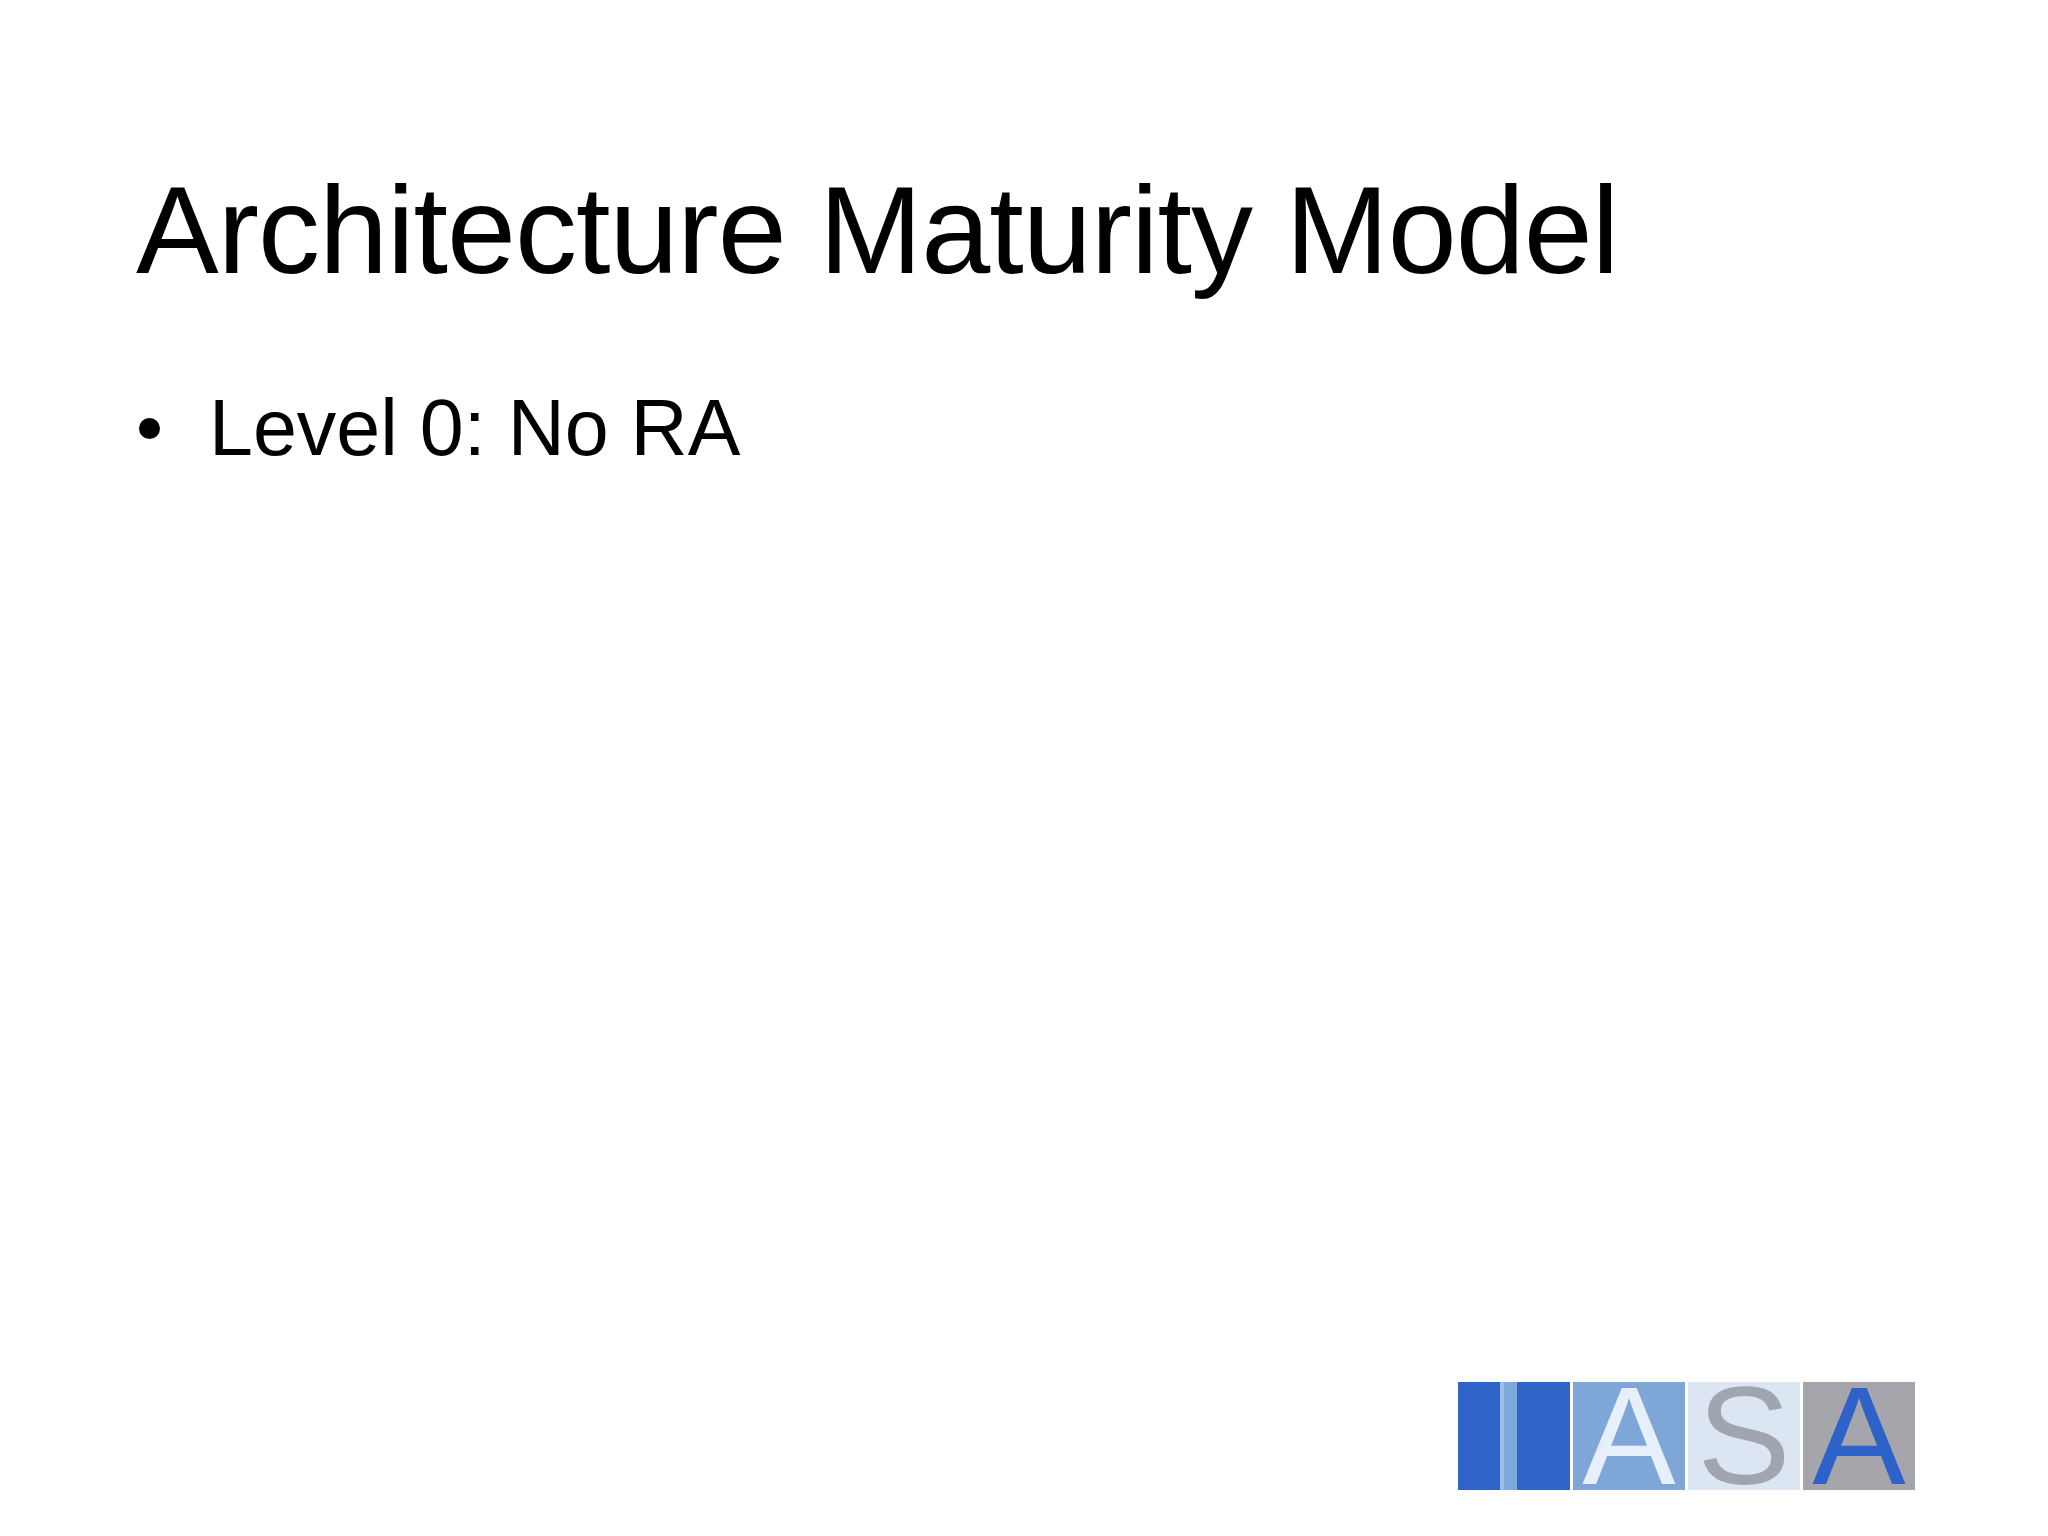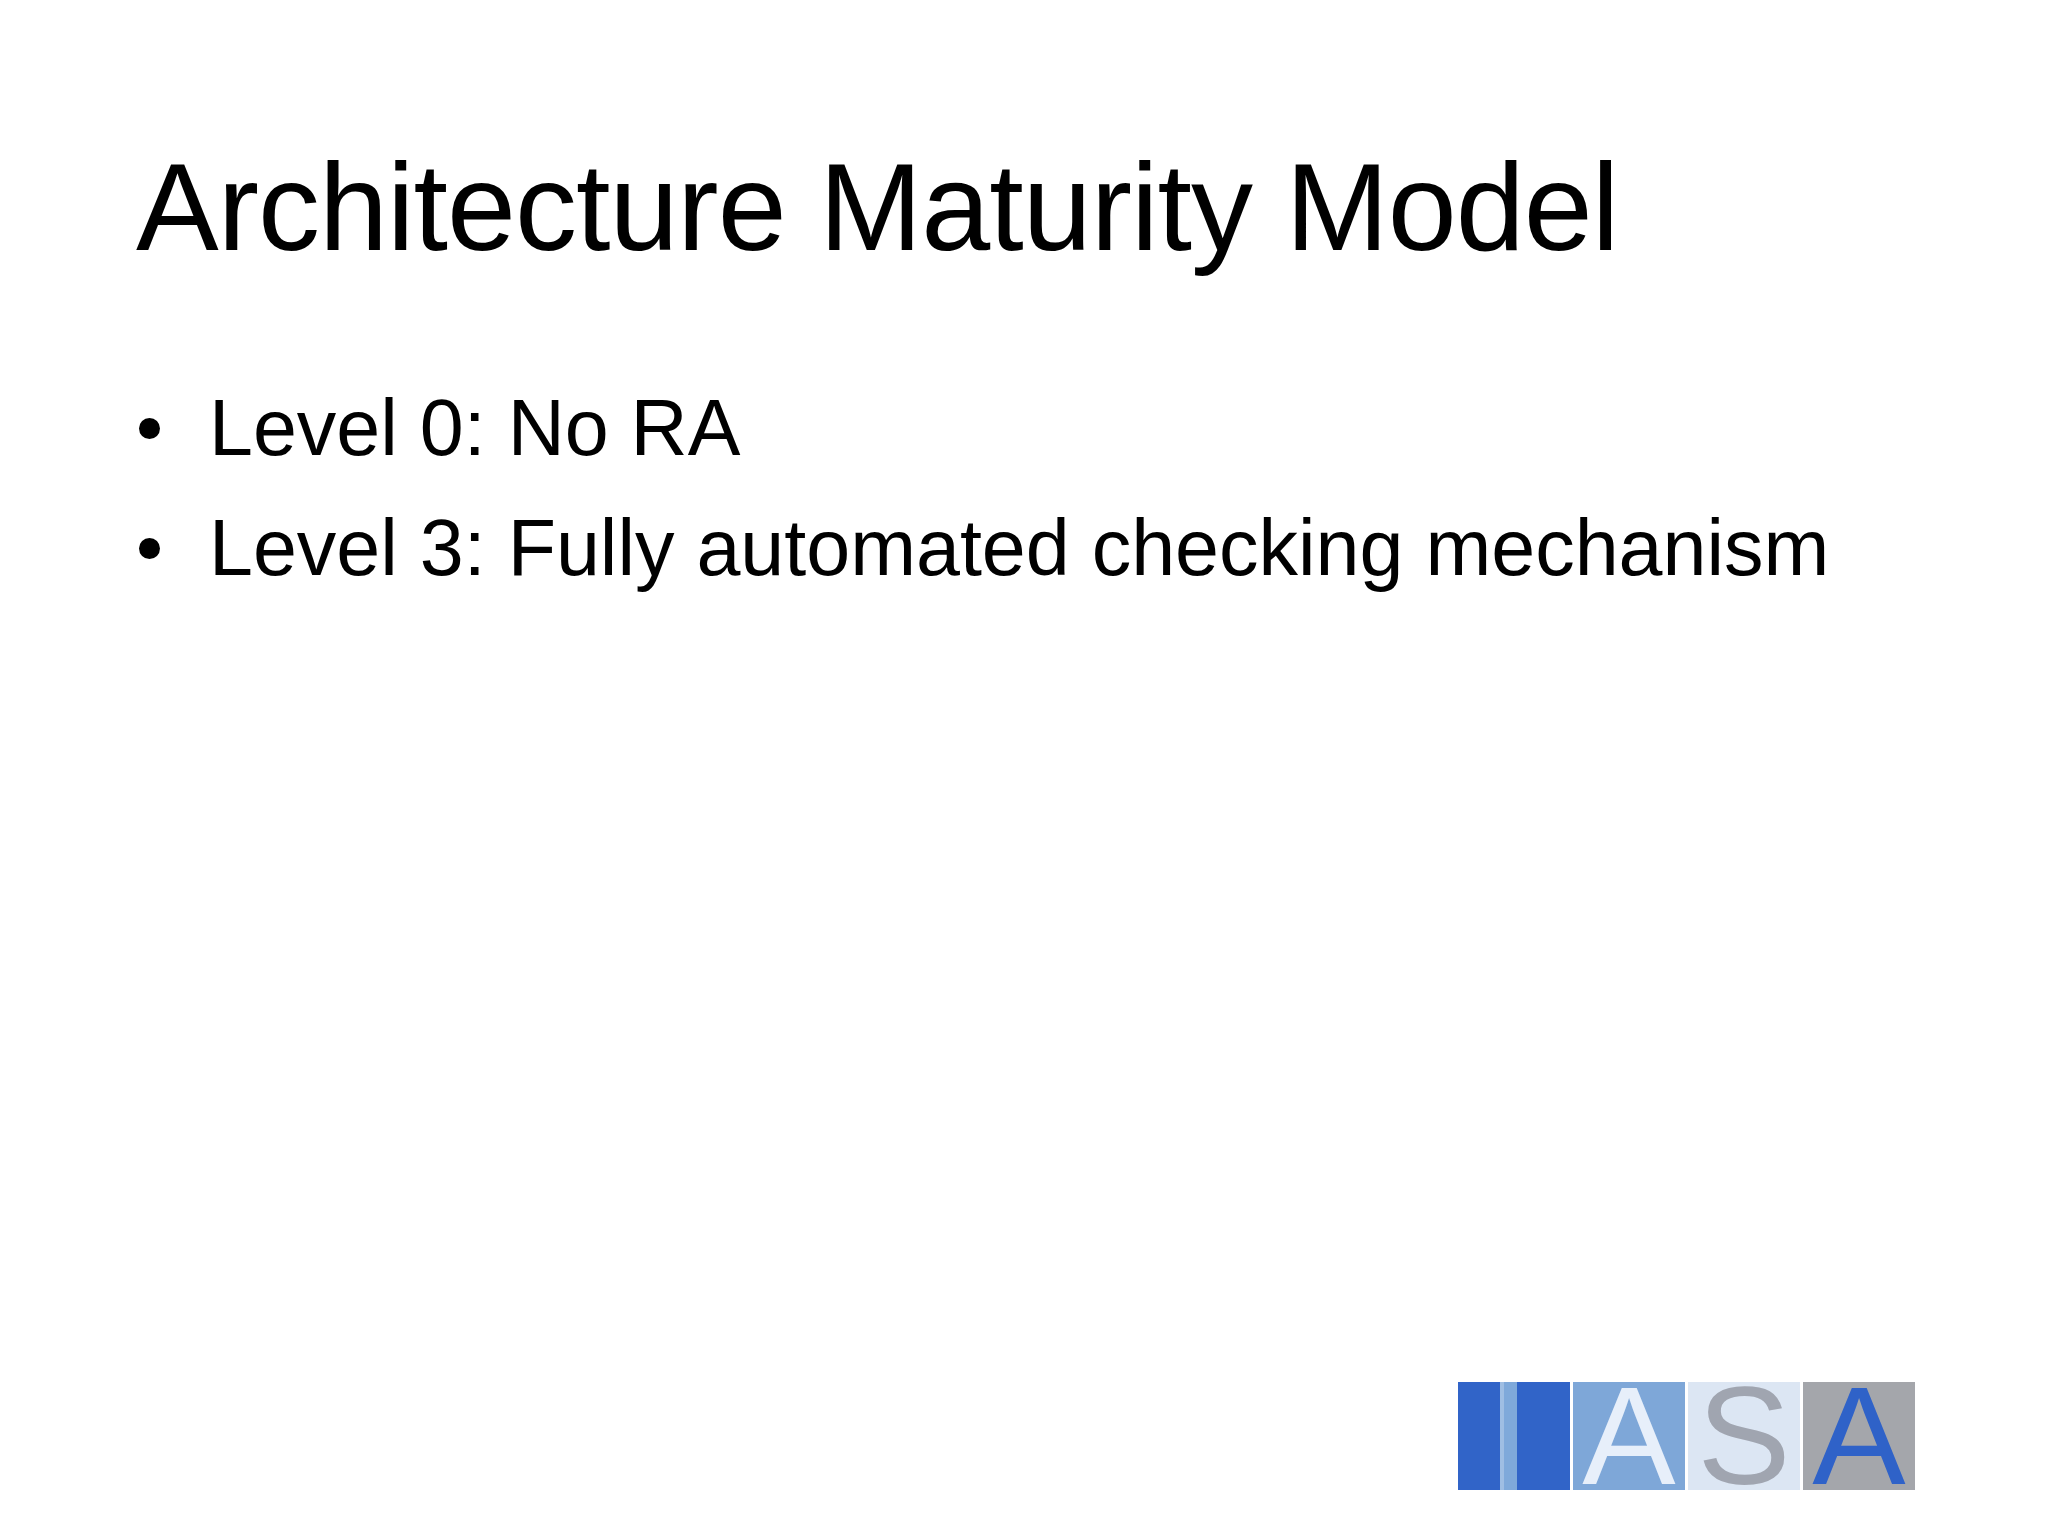--- a/index.html
+++ b/index.html
@@ -12,21 +12,21 @@
     width: 2048px;
     height: 1536px;
     background: #ffffff;
     overflow: hidden;
     font-family: "Liberation Sans", sans-serif;
     color: #000000;
   }
   .slide-title {
     position: absolute;
     left: 136px;
-    top: 112px;
+    top: 135px;
     font-size: 124px;
     line-height: 1;
     font-weight: 400;
     letter-spacing: -1px;
     white-space: nowrap;
     color: #000000;
     margin-top: 33px;
   }
   .bullet-list {
     position: absolute;
@@ -85,21 +85,20 @@
 </style>
 </head>
 <body>
 
 <div class="slide">
 
   <h1 class="slide-title">Architecture Maturity Model</h1>
 
   <ul class="bullet-list">
     <li class="bullet-item">Level 0: No RA</li>
-    <li class="bullet-item">Level 3: Fully automated checking mechanism</li>
   </ul>
 
   <div class="logo">
     <div class="logo-tile" style="background-color: rgb(49, 100, 200);">
       <div class="logo-ibar" style="background-color: rgb(127, 169, 218);"></div>
     </div>
     <div class="logo-tile" style="background-color: rgb(126, 167, 216); color: rgb(231, 239, 250);">A</div>
     <div class="logo-tile" style="background-color: rgb(220, 230, 243); color: rgb(160, 165, 176);">S</div>
     <div class="logo-tile" style="background-color: rgb(164, 166, 171); color: rgb(47, 98, 200);">A</div>
   </div>

